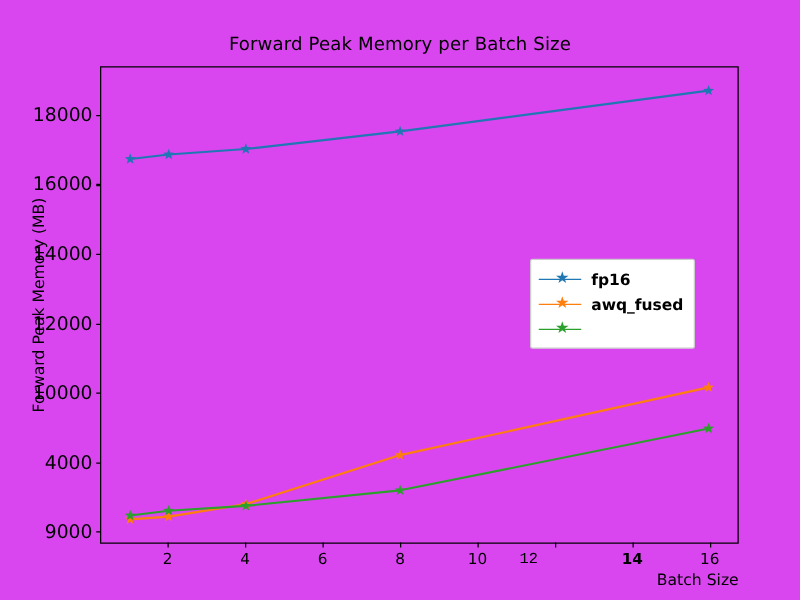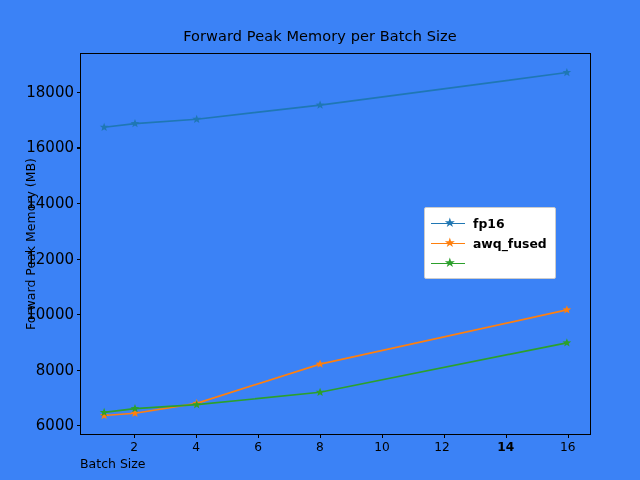--- a/index.html
+++ b/index.html
@@ -12,21 +12,21 @@
     height: 480px;
     font-family: "DejaVu Sans", sans-serif;
     color: #000000;
     overflow: hidden;
   }
 
   #figure {
     position: relative;
     width: 640px;
     height: 480px;
-    background: #3b82f6;
+    background: #d946ef;
   }
 
   
   #chart-title {
     position: absolute;
     left: 0;
     top: 28px;
     width: 640px;
     text-align: center;
     font-size: 14.5px;
@@ -94,21 +94,21 @@
     height: 1.05px;
     background: #000000;
   }
 
   
   #xlabel {
     position: absolute;
     left: 80px;
     top: 456px;
     width: 511px;
-    text-align: left;
+    text-align: right;
     font-size: 12.5px;
   }
   #xtick-labels {
     position: absolute;
     left: 0;
     top: 0;
     width: 640px;
     height: 480px;
   }
   #xtick-labels span {
@@ -172,35 +172,35 @@
   }
 </style>
 </head>
 <body>
 
 <div id="figure">
 
   <div id="chart-title">Forward Peak Memory per Batch Size</div>
 
   <div id="ytick-labels">
-      <span style="top: 425.276px;">6000</span>
-      <span style="top: 369.713px;">8000</span>
+      <span style="top: 425.276px;">9000</span>
+      <span style="top: 369.713px;">4000</span>
       <span style="top: 314.149px;">10000</span>
       <span style="top: 258.585px;">12000</span>
       <span style="top: 203.022px;">14000</span>
       <span style="top: 147.458px;">16000</span>
       <span style="top: 91.8945px;">18000</span>
     </div>
   <div id="xtick-labels">
       <span style="left: 134.197px;">2</span>
       <span style="left: 196.136px;">4</span>
       <span style="left: 258.076px;">6</span>
       <span style="left: 320.015px;">8</span>
       <span style="left: 381.955px; text-align: center;">10</span>
-      <span style="left: 442px;">12</span>
+      <span style="left: 423px; font-family: Liberation Mono, monospace;">12</span>
       <span style="left: 505.833px; font-weight: bold;">14</span>
       <span style="left: 567.773px;">16</span>
     </div>
 
   <div id="ylabel">Forward Peak Memory (MB)</div>
   <div id="xlabel">Batch Size</div>
 
   <div id="plot-area">
     <svg id="plot-svg" viewBox="0 0 511 382" preserveAspectRatio="none">
         <g>

